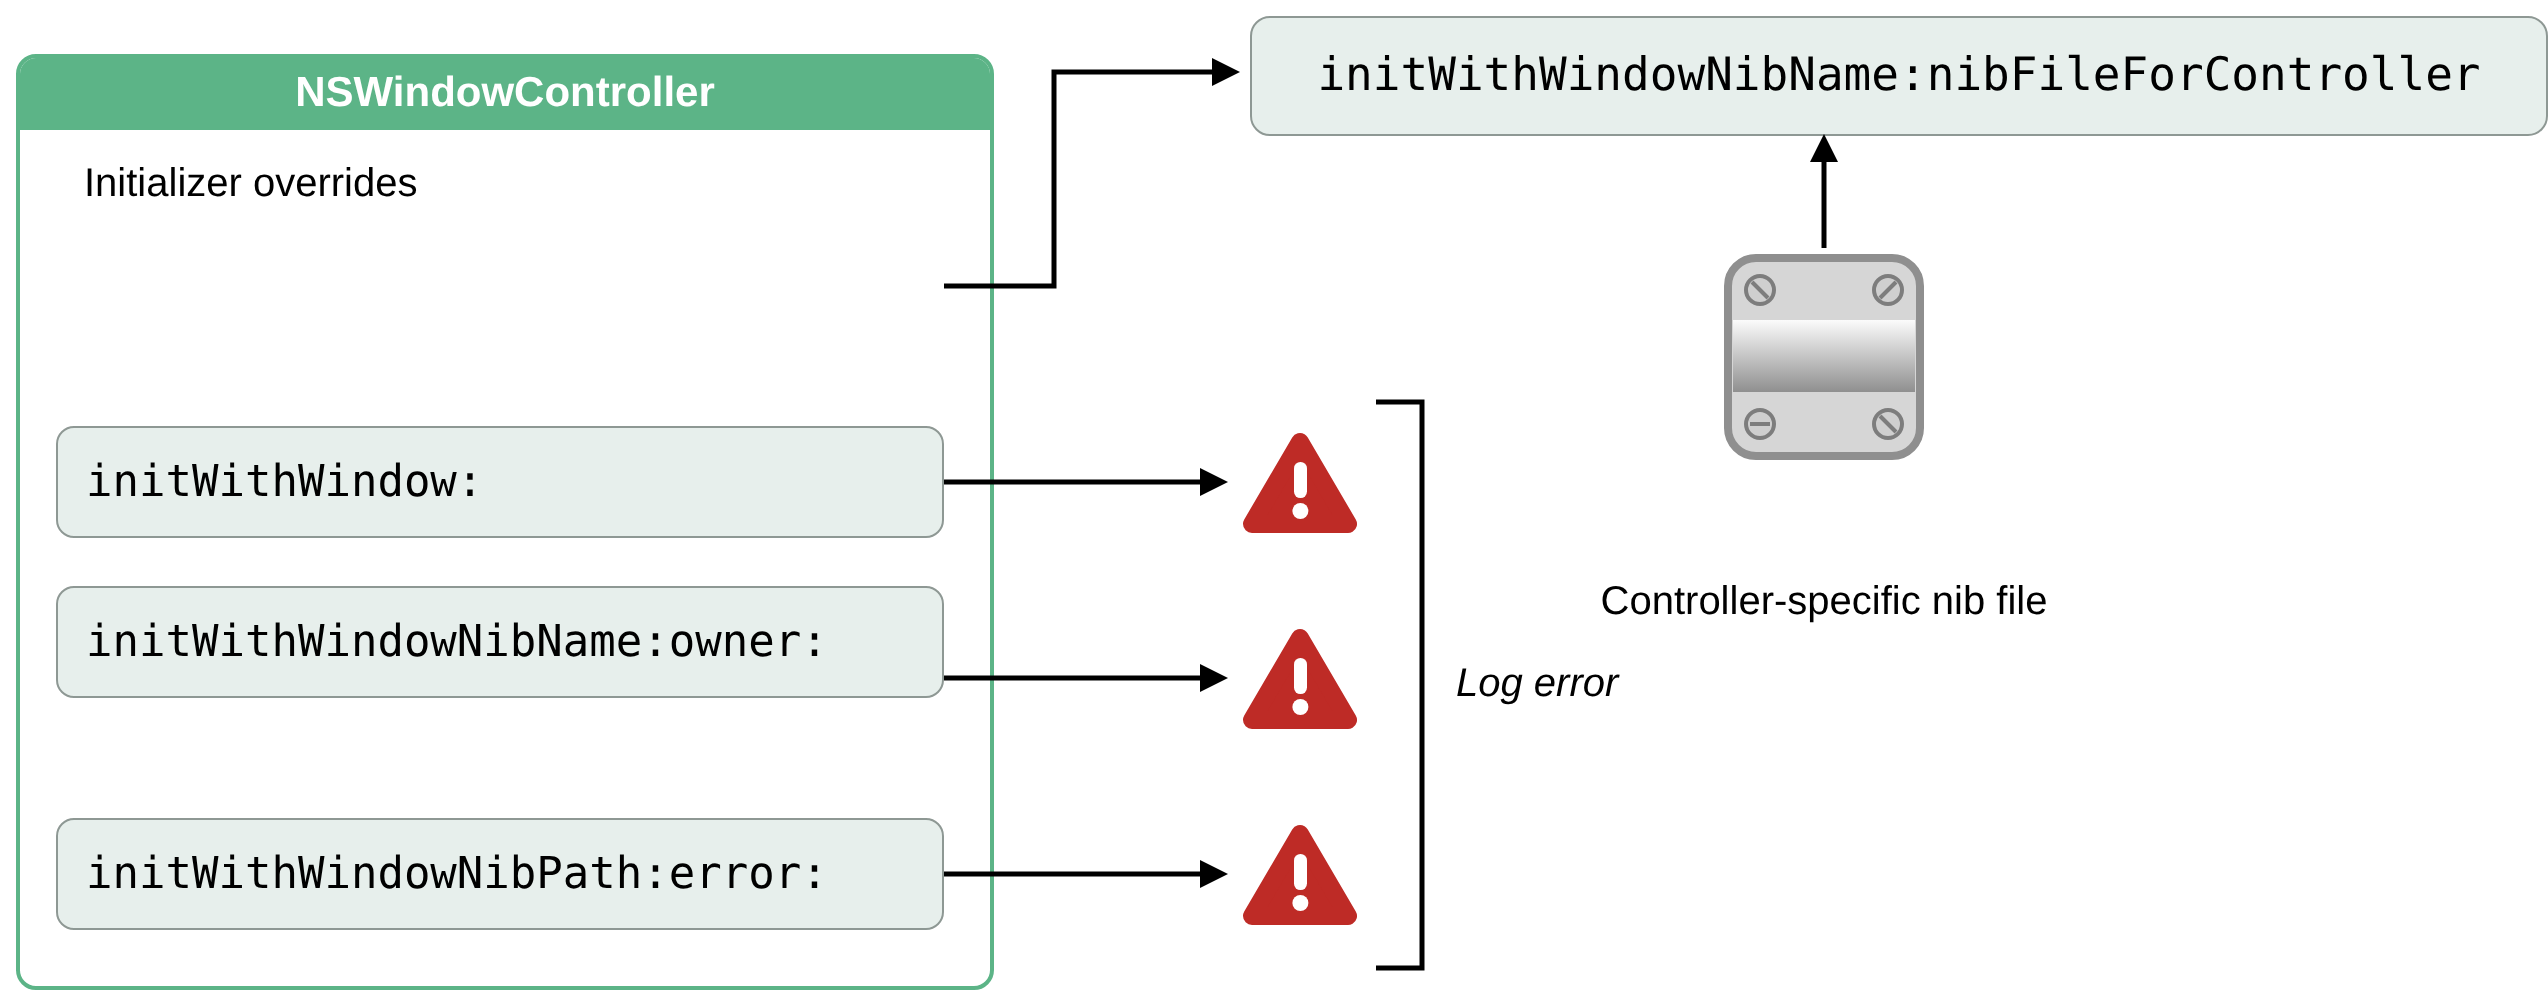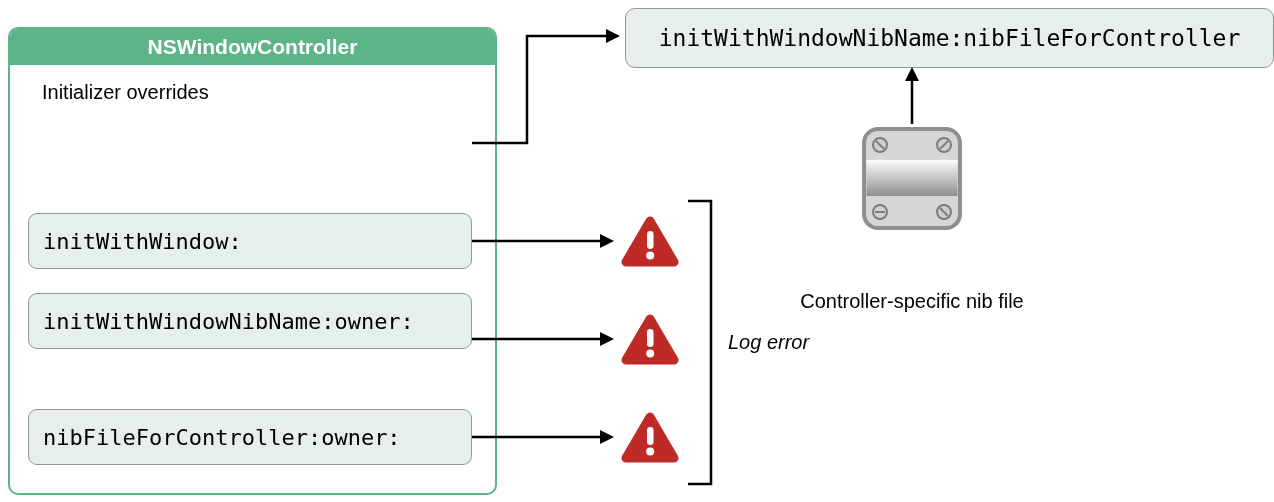--- a/index.html
+++ b/index.html
@@ -86,21 +86,21 @@
     <div class="section-label">Initializer overrides</div>
   </div>
 
   <div class="method-box" style="top:213px">
     <span class="mono">initWithWindow:</span>
   </div>
   <div class="method-box" style="top:293px">
     <span class="mono">initWithWindowNibName:owner:</span>
   </div>
   <div class="method-box" style="top:409px">
-    <span class="mono">nibFileForController:owner:</span>
+    <span class="mono">initWithWindowNibPath:error:</span>
   </div>
 
   <div class="designated-box">
     <span class="mono">initWithWindowNibName:nibFileForController</span>
   </div>
 
   <svg class="warning" style="left:621px;top:215px" viewBox="0 0 58 52">
     <polygon points="29,6 53,47 5,47" fill="var(--warning-red)" stroke="var(--warning-red)" stroke-width="9" stroke-linejoin="round"></polygon>
     <rect x="26" y="16" width="6.5" height="18" rx="3.2" fill="#ffffff"></rect>
     <circle cx="29.2" cy="40.5" r="4" fill="#ffffff"></circle>

